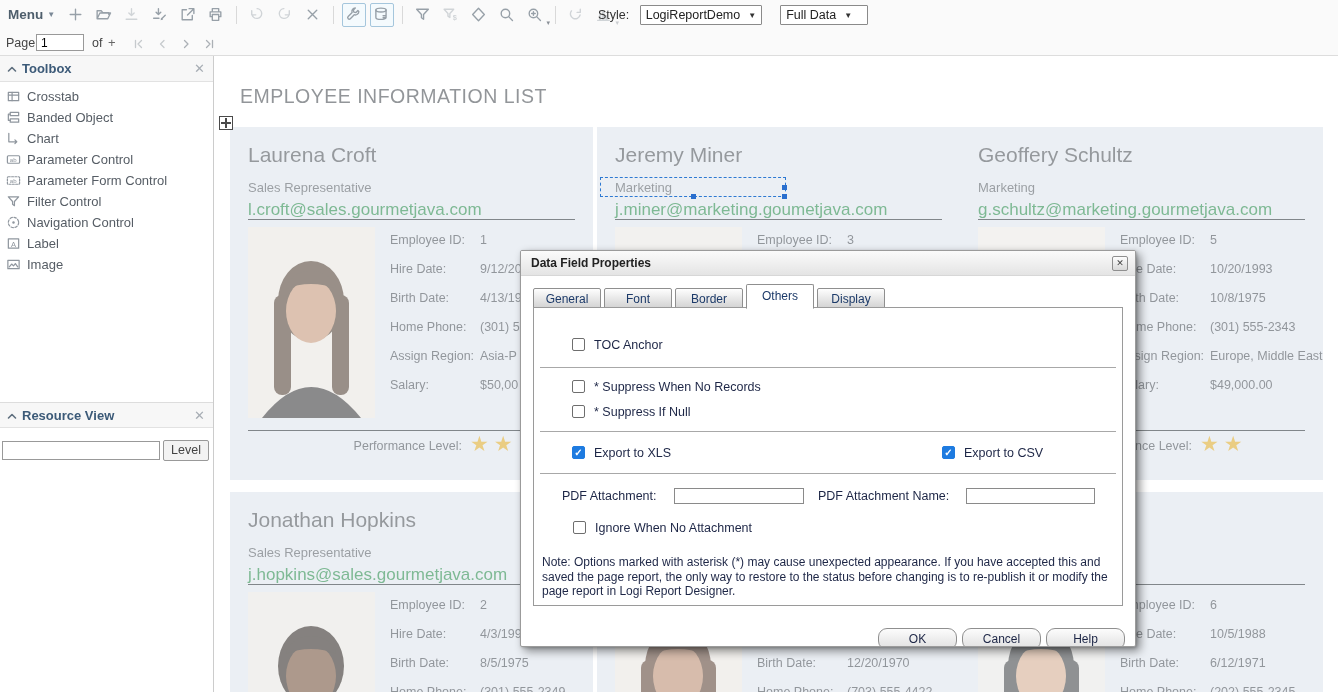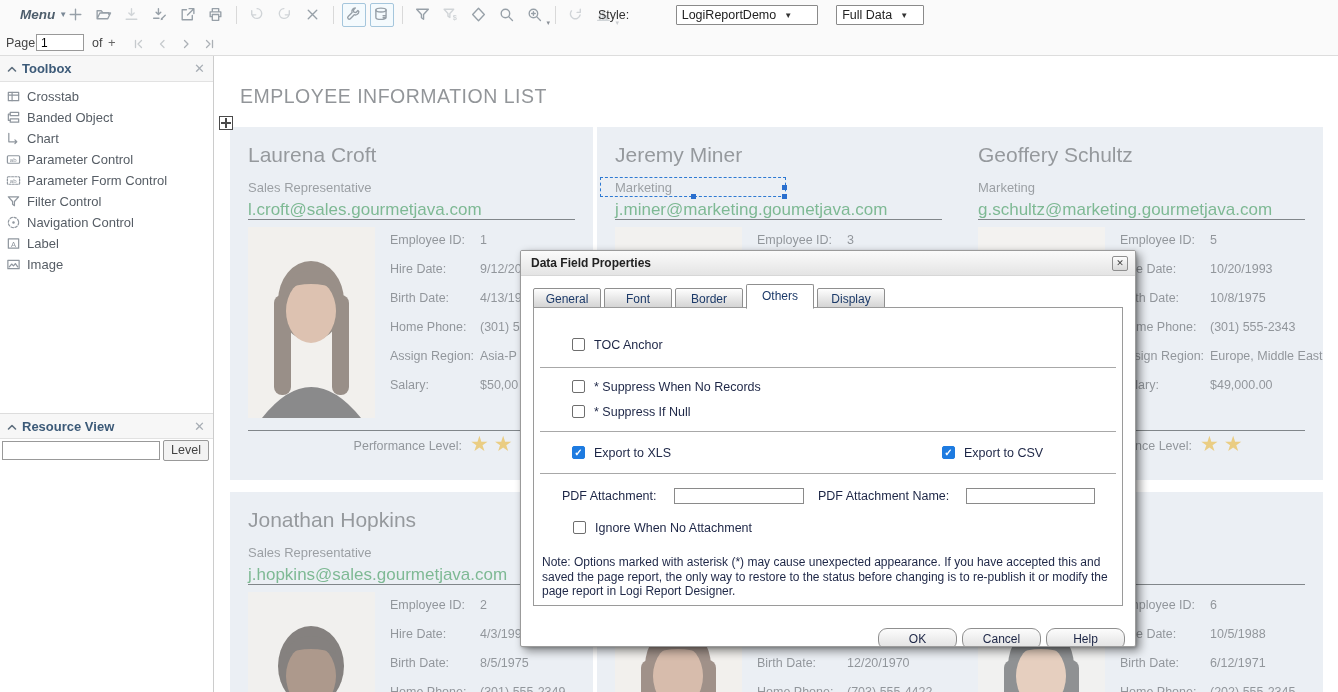--- a/index.html
+++ b/index.html
@@ -4,39 +4,39 @@
 <style>
   * { margin:0; padding:0; box-sizing:border-box; }
   html,body { width:1338px; height:692px; overflow:hidden; background:#fff;
     font-family:"Liberation Sans", sans-serif; position:relative; }
   svg { display:block; }
   .s  { fill:none; stroke:currentColor; stroke-width:1.3; stroke-linecap:round; stroke-linejoin:round; }
   .s2 { fill:none; stroke:currentColor; stroke-width:2.2; stroke-linecap:round; }
 
   
   #toolbar { position:absolute; left:0; top:0; width:1338px; height:30px; background:#fafafa; }
-  #menu-btn { position:absolute; left:20px; top:0; height:30px; line-height:30px;
-    font-size:13.5px; font-weight:700; color:#4e5e6c; cursor:default;font-style:italic; }
+  #menu-btn { position:absolute; left:8px; top:0; height:30px; line-height:30px;
+    font-size:13.5px; font-weight:700; color:#4e5e6c; cursor:default; }
   #menu-btn .caret { font-size:8px; color:#7a8896; margin-left:4px; vertical-align:2px; }
   #tb-icons { position:absolute; left:62px; top:0; height:30px; white-space:nowrap; color:#97a0a8; }
   .tbtn { display:inline-block; width:24px; height:24px; margin:3px 2px; position:relative;
     border-radius:2px; vertical-align:top; }
   .tbtn svg { margin:3px; }
   .tbtn.dis { opacity:.42; }
   .tbtn.tog { border:1px solid #a5c6dc; background:#f4fafd; }
   .tbtn.tog svg { margin:2px; }
   .mini-caret { position:absolute; right:-3px; bottom:0; font-size:7px; color:#8a9097; font-weight:400; }
   .vsep { display:inline-block; width:1px; height:18px; background:#d9d9d9; margin:6px 6px; vertical-align:top; }
   #style-group { position:absolute; left:598px; top:0; height:30px; white-space:nowrap; }
   #style-group .lbl { display:inline-block; line-height:30px; font-size:12.5px; color:#333; margin-right:6px; vertical-align:top;}
   .select { display:inline-block; height:20px; margin-top:5px; border:1px solid #8a8a8a; background:#fff;
     font-size:12.5px; color:#222; line-height:18px; padding:0 5px; vertical-align:top; border-radius:1px; }
   .select .val { display:inline-block; }
   .select .sel-caret { font-size:8px; color:#333; margin-left:8px; vertical-align:1px; }
-  #style-select { width:142px;margin-left:36px; }
+  #style-select { width:122px; }
   #scope-select { width:88px; margin-left:14px; }
 
   
   #pagebar { position:absolute; left:0; top:30px; width:1338px; height:26px; background:#fafafa;
     border-bottom:1px solid #ddd; font-size:12.5px; color:#444; }
   #pagebar .plbl { position:absolute; left:6px; line-height:26px; }
   #page-input { position:absolute; left:36px; top:4px; width:48px; height:17px; border:1px solid #999;
     font-size:12px; padding-left:4px; font-family:"Liberation Sans",sans-serif; }
   #of-lbl { position:absolute; left:92px; line-height:26px; }
   #more-pages { position:absolute; left:108px; line-height:26px; color:#666; font-size:13px; }
@@ -51,21 +51,21 @@
   .panel-header { position:absolute; left:0; width:213px; height:26px; background:#f7f7f7;
     border-bottom:1px solid #e2e2e2; }
   .panel-header .collapse { position:absolute; left:6px; top:7px; color:#5f6f7e; }
   .panel-header .ptitle { position:absolute; left:22px; line-height:26px; font-size:13px;
     font-weight:700; color:#3c5a78; }
   .panel-header .pclose { position:absolute; right:8px; top:0; line-height:26px; font-size:13px; color:#a7adb4; }
   #toolbox-list { position:absolute; left:0; top:30px; width:213px; }
   .tb-item { position:relative; height:21px; color:#8f969e; }
   .tb-item svg { position:absolute; left:6px; top:3px; }
   .tb-item .tlabel { position:absolute; left:27px; line-height:21px; font-size:13px; color:#565d65; }
-  #rv-header { top:357px; border-top:1px solid #ddd; }
+  #rv-header { top:346px; border-top:1px solid #ddd; }
   #rv-search-row { position:absolute; left:0; top:384px; width:213px; height:22px; }
   #rv-input { position:absolute; left:2px; top:1px; width:158px; height:19px; border:1px solid #999;
     font-size:12px; padding-left:4px; font-family:"Liberation Sans",sans-serif;}
   #rv-clear { position:absolute; left:163px; top:0; width:46px; height:21px; border:1px solid #999;
     background:#f3f3f3; color:#444; font-size:12.5px; text-align:center; line-height:19px; border-radius:2px; }
 
   
   #main { position:absolute; left:214px; top:56px; width:1124px; height:636px; background:#fff; }
   #report { position:absolute; left:0; top:0; width:100%; height:100%; opacity:.55; }
   #report-title { position:absolute; left:26px; top:29px; font-size:19.5px; color:#3a4046; letter-spacing:.5px; }

